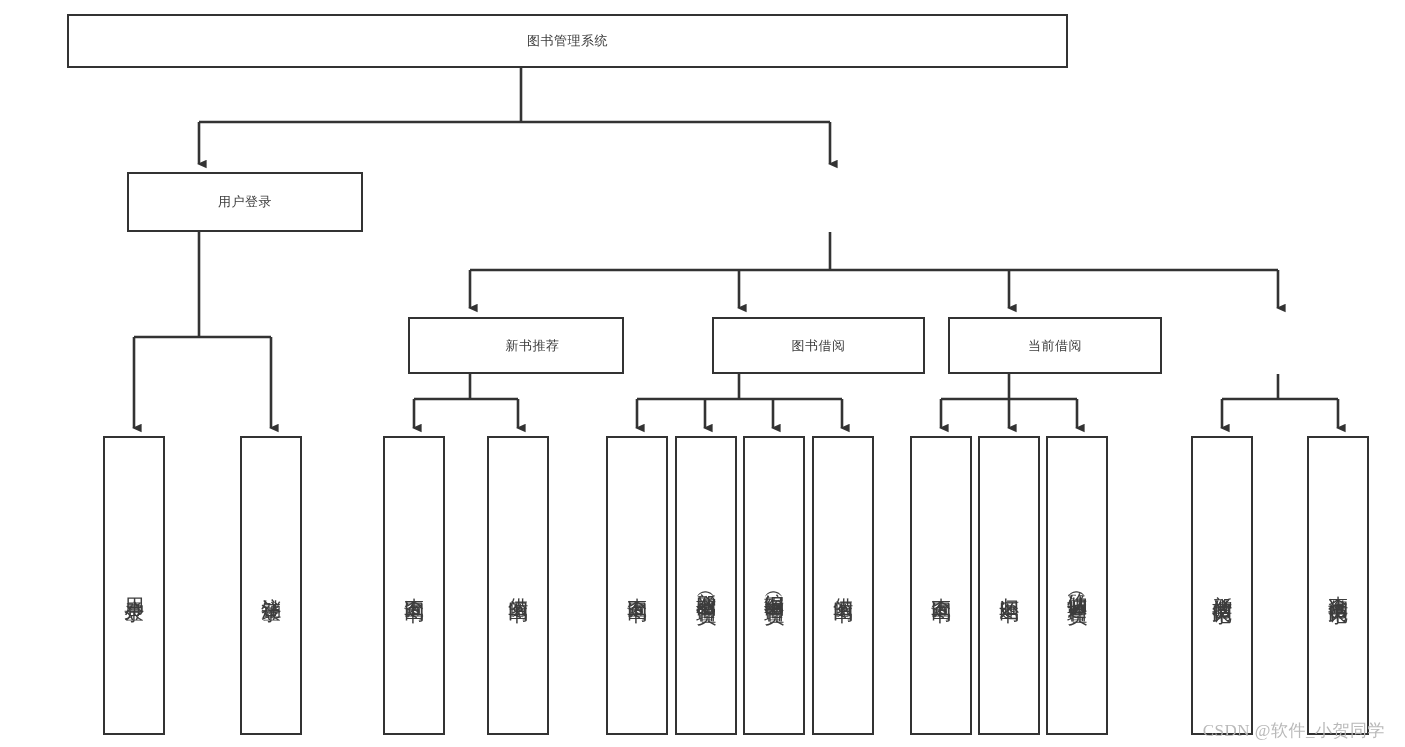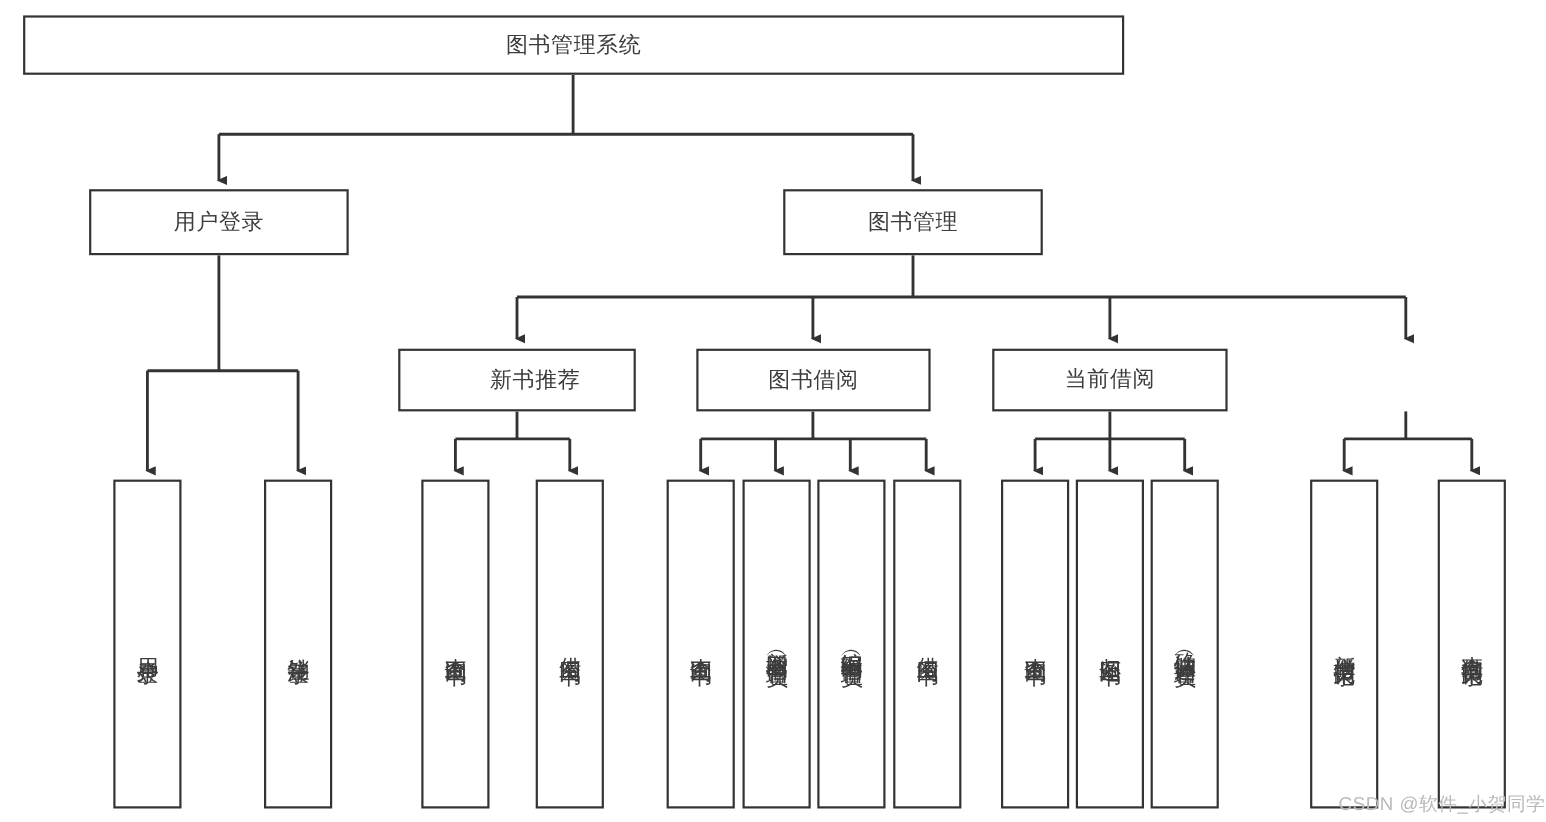--- a/index.html
+++ b/index.html
@@ -32,46 +32,47 @@
     border: 2.5px solid #333333;
     background: #ffffff;
     display: flex;
     align-items: center;
     justify-content: center;
     color: #3c3c3c;
     line-height: 1.18;
     text-align: center;
   }
   .node.horiz {
-    font-size: 20px;
+    font-size: 13px;
     letter-spacing: 0.5px;
     padding: 2px 6px;
+    margin-left: 46px;
   }
   .node.vert {
     writing-mode: vertical-rl;
     text-orientation: upright;
     font-size: 20px;
     letter-spacing: 2px;
     padding: 6px 2px;
     align-items: center;
     justify-content: center;
   }
   .node .label {
     display: block;
     white-space: nowrap;
   }
   #watermark {
     position: absolute;
-    right: 0;
+    right: 20px;
     bottom: 5px;
     font-size: 17px;
     color: #b9b9b9;
     letter-spacing: 0.5px;
     white-space: nowrap;
-    font-family: Liberation Sans, sans-serif;
+    font-family: Liberation Serif, serif;
   }
 </style>
 </head>
 <body>
 
 <div id="diagram-root">
 
   <svg id="edge-layer" viewBox="0 0 1405 747" width="1405" height="747" xmlns="http://www.w3.org/2000/svg">
     <defs>
       <marker id="arrowhead" markerWidth="10" markerHeight="10" refX="4.2" refY="7.6" orient="auto" markerUnits="userSpaceOnUse">
@@ -127,29 +128,26 @@
   </svg>
 
   <div class="node horiz" style="left:21px; top:14px; width:1001px; height:54px;">
     <span class="label">图书管理系统</span>
   </div>
 
   <div class="node horiz" style="left:81px; top:172px; width:236px; height:60px;">
     <span class="label">用户登录</span>
   </div>
 
-  <div class="node horiz" style="left:712px; top:172px; width:236px; height:60px;">
-    <span class="label">图书管理</span>
-  </div>
 
   <div class="node horiz" style="left:362px; top:317px; width:216px; height:57px;padding-left:39px;">
     <span class="label">新书推荐</span>
   </div>
 
-  <div class="node horiz" style="left:633px; top:317px; width:213px; height:57px;">
+  <div class="node horiz" style="left:666px; top:317px; width:213px; height:57px;">
     <span class="label">图书借阅</span>
   </div>
 
   <div class="node horiz" style="left:902px; top:317px; width:214px; height:57px;font-family:Liberation Serif, serif;">
     <span class="label">当前借阅</span>
   </div>
 
 
   <div class="node vert" style="left:103px; top:436px; width:62px; height:299px;">
     <span class="label">用户登录</span>

